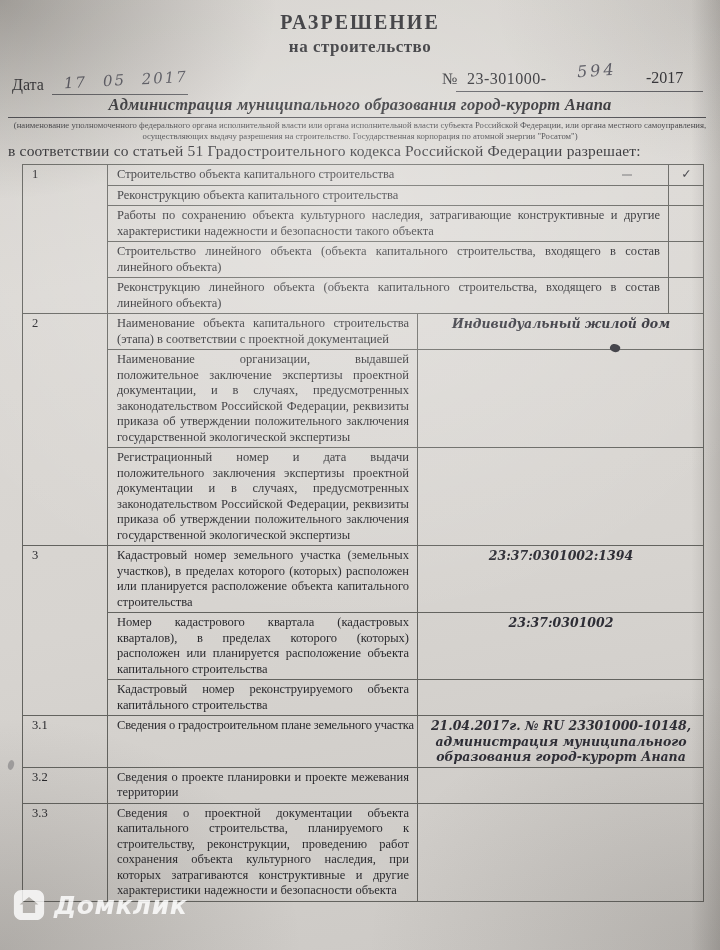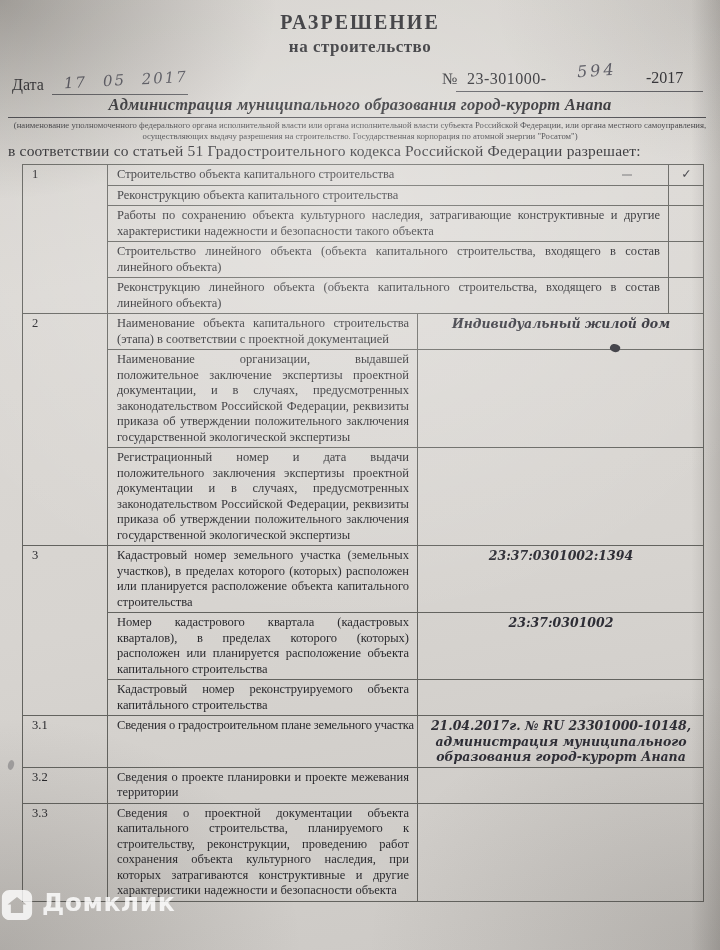--- a/index.html
+++ b/index.html
@@ -59,23 +59,24 @@
   td.val-plan{font-size:14.5px;line-height:24px;padding:2px 6px;}
   td.chk{text-align:center;vertical-align:middle;font-size:14px;color:#3a3a40;}
 
   
   .blot{top:344px;left:610px;width:10px;height:8px;background:#33333a;border-radius:60% 40% 55% 45%;transform:rotate(28deg);}
   .dash{top:174px;left:622px;width:10px;height:2px;background:rgba(80,80,85,0.4);}
   .speck1{top:760px;left:8px;width:6px;height:10px;background:rgba(70,70,78,0.35);border-radius:50%;transform:rotate(15deg);}
   .speck2{top:700px;left:149px;width:3px;height:6px;background:rgba(70,70,78,0.4);border-radius:50%;}
 
   .watermark{
-    position:absolute;left:0;top:888px;z-index:6;
-    display:flex;align-items:flex-start;gap:8px;
+    position:absolute;left:12px;top:888px;z-index:6;
+    display:flex;align-items:center;gap:8px;
     font-family:"DejaVu Sans","Liberation Sans",sans-serif;
+    font-style:italic;
   }
   .watermark .wm-text{font-size:25px;font-weight:bold;color:rgba(255,255,255,0.82);letter-spacing:0.5px;}
   .watermark svg{display:block;}
 </style>
 </head>
 <body>
 
 <div class="photo">
 
   <div class="abs title1">РАЗРЕШЕНИЕ</div>

